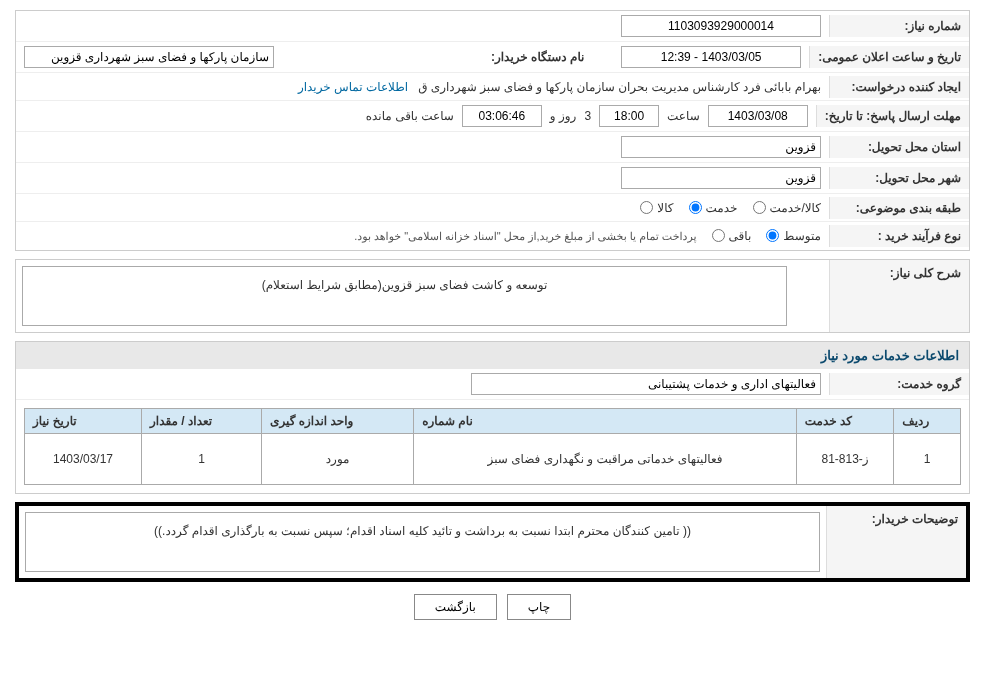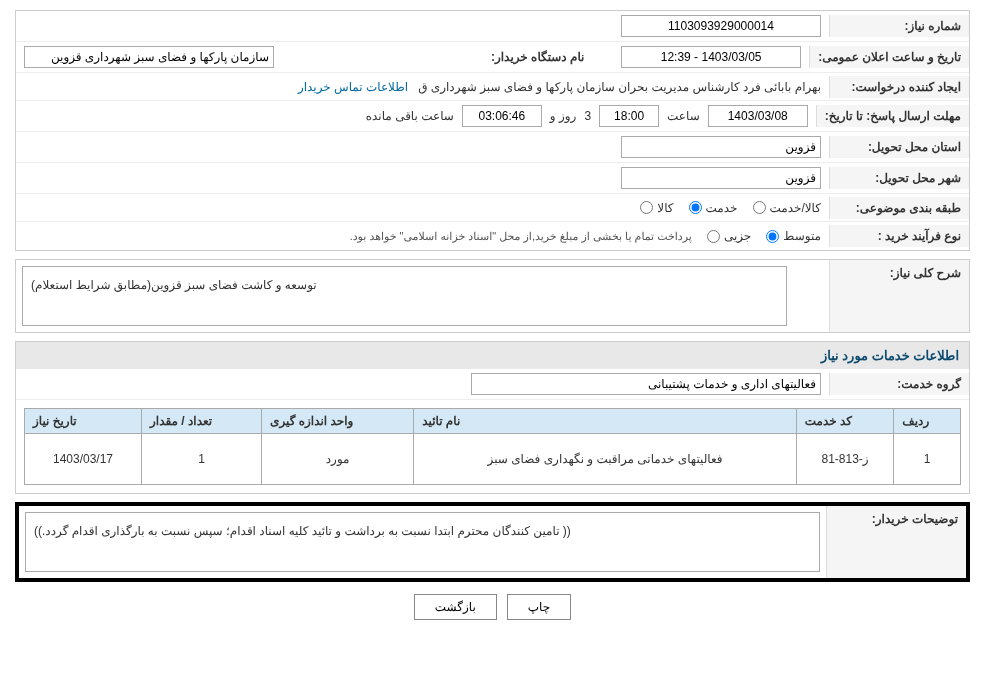--- a/index.html
+++ b/index.html
@@ -68,21 +68,21 @@
       color: #0c4a6e;
     }
     .radio-group {
       display: flex;
       gap: 15px;
       align-items: center;
       direction: rtl;
     }
     .radio-item {
       display: flex;
-      align-items: center;
+      align-items: flex-start;
       gap: 4px;
     }
     .link-blue {
       color: #0369a1;
       text-decoration: none;
     }
     .countdown-row {
       display: flex;
       align-items: center;
       gap: 8px;
@@ -106,21 +106,21 @@
       text-align: center;
     }
     .services-table tr:nth-child(even) {
       background: #f9f9f9;
     }
     .description-box {
       border: 1px solid #aaa;
       padding: 8px;
       min-height: 60px;
       background: #fff;
-      text-align: left;
+      text-align: center;
       line-height: 1.8;
     }
     .buttons-row {
       display: flex;
       justify-content: center;
       gap: 10px;
       margin-top: 12px;
       margin-bottom: 10px;
     }
     .btn-print {
@@ -247,21 +247,21 @@
 
       <div class="info-row">
         <div class="label-cell">نوع فرآیند خرید :</div>
         <div class="value-cell">
           <div style="display:flex; align-items:center; gap:15px; flex-wrap:wrap; direction:rtl;">
             <div class="radio-item">
               <span>متوسط</span>
               <input type="radio" name="purchase" checked="" style="">
             </div>
             <div class="radio-item">
-              <span>جزیی</span>
+              <span>باقی</span>
               <input type="radio" name="purchase" style="">
             </div>
             <span style="font-size:11px; color:#555;">پرداخت تمام یا بخشی از مبلغ خرید,از محل "اسناد خزانه اسلامی" خواهد بود.</span>
           </div>
         </div>
       </div>
 
     </div>
 
     <div style="display:flex; align-items:flex-start; margin-bottom:8px; border:1px solid #ccc;gap:36px;">
@@ -283,21 +283,21 @@
             <input class="inline-input" type="text" style="width: 350px; text-align: right;" value="فعالیتهای اداری و خدمات پشتیبانی">
           </div>
         </div>
 
         <div style="padding:8px;">
           <table class="services-table">
             <thead>
               <tr>
                 <th>ردیف</th>
                 <th>کد خدمت</th>
-                <th>نام تائید</th>
+                <th>نام شماره</th>
                 <th>واحد اندازه گیری</th>
                 <th>تعداد / مقدار</th>
                 <th>تاریخ نیاز</th>
               </tr>
             </thead>
             <tbody id="services-tbody">
             <tr>
                   <td>1</td>
                   <td>ز-813-81</td>
                   <td>فعالیتهای خدماتی مراقبت و نگهداری فضای سبز</td>

